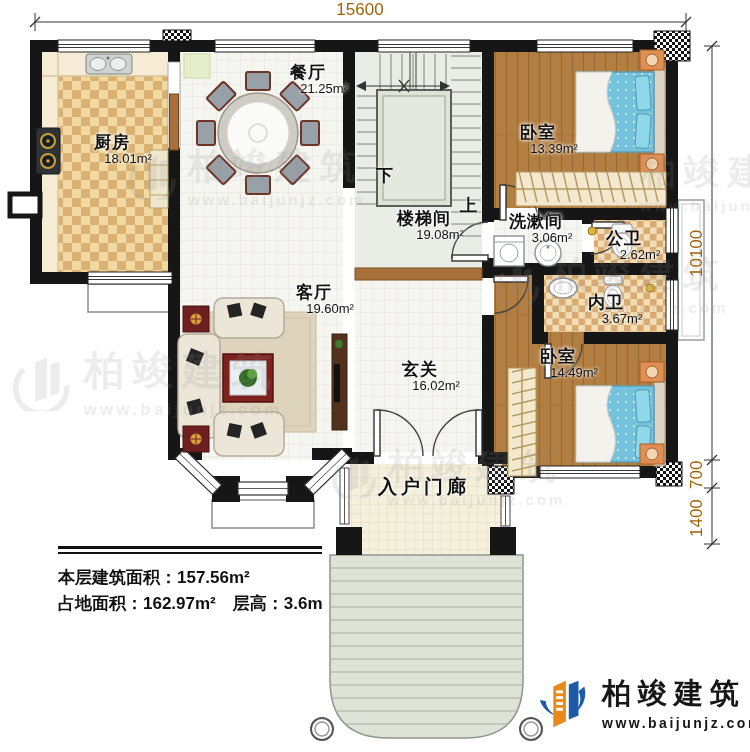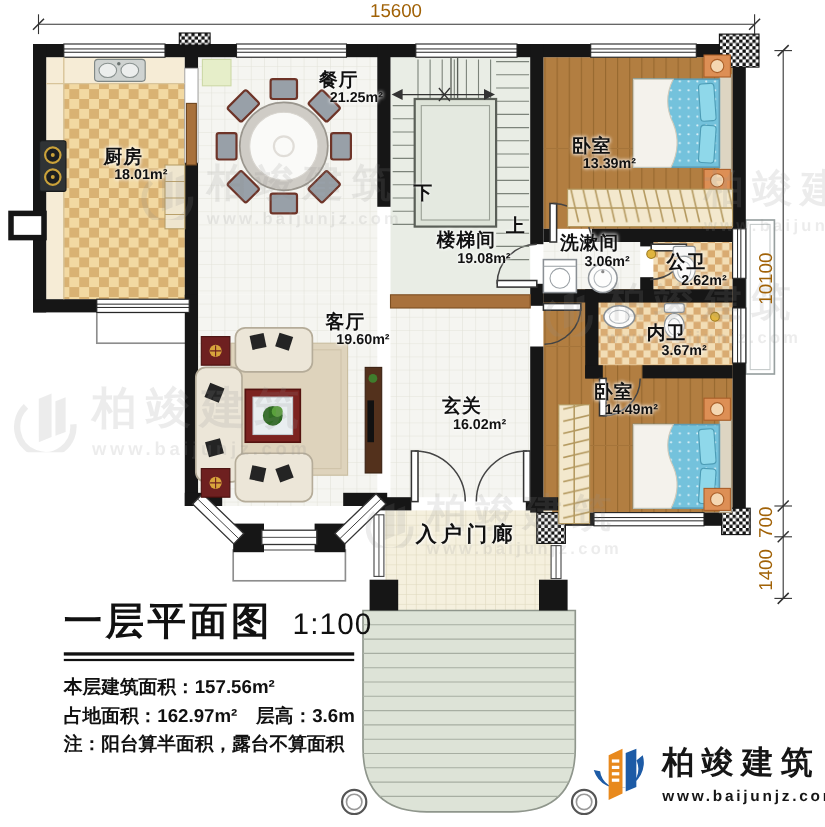--- a/index.html
+++ b/index.html
@@ -2,21 +2,21 @@
 <html><head>
 <meta charset="utf-8">
 <style>
   html,body{margin:0;padding:0;background:#fff;}
   .canvas{position:relative;width:750px;height:752px;background:#fff;overflow:hidden;
           font-family:"Liberation Sans",sans-serif;color:#111;}
   .plan-svg{position:absolute;left:0;top:0;}
   .room-label{position:absolute;transform:translate(-50%,-50%);text-align:center;line-height:1.08;
               color:#111;text-shadow:0 0 3px #fff,0 0 4px #fff;white-space:nowrap;}
   .room-label .nm{font-size:17px;font-weight:700;letter-spacing:1px;}
-  .room-label .ar{font-size:13px;font-weight:700;padding-left:32px;}
+  .room-label .ar{font-size:13px;font-weight:400;padding-left:32px;}
   .porch-label .nm{font-size:19px;letter-spacing:4px;}
   .stair-mark{position:absolute;font-size:17px;font-weight:700;color:#111;text-shadow:0 0 3px #fff;}
   .dim{position:absolute;color:#a16207;font-size:17px;text-align:center;}
   .dim-v{writing-mode:vertical-rl;transform:rotate(180deg);height:90px;line-height:1;}
   .watermark{position:absolute;display:flex;align-items:center;gap:10px;color:#8f8f8f;opacity:.16;}
   .wm-text .wm-name{font-size:36px;font-weight:800;letter-spacing:8px;white-space:nowrap;}
   .wm-text .wm-url{font-size:15px;font-weight:700;letter-spacing:3px;white-space:nowrap;}
   .wm-big{transform:scale(1.12);transform-origin:left center;}
   .titleblock{position:absolute;left:58px;top:541px;}
   .title-row{display:flex;align-items:baseline;gap:18px;}
@@ -529,30 +529,25 @@
 </div>
 <div class="stair-mark" style="left:376px;top:164px;">下</div>
 <div class="stair-mark" style="left:460px;top:194px;">上</div>
 
 <div class="dim" style="left:320px;top:0px;width:80px;">15600</div>
 <div class="dim dim-v" style="left:688px;top:208px;">10100</div>
 <div class="dim dim-v" style="left:688px;top:452px;height:46px;">700</div>
 <div class="dim dim-v" style="left:688px;top:492px;height:52px;">1400</div>
 
 <div class="titleblock">
-  <div class="title-row">
-    <span class="title-main">一层平面图</span>
-    <span class="title-scale">1:100</span>
-  </div>
   <div class="tl1"></div>
   <div class="tl2"></div>
   <div class="stats">
     <div>本层建筑面积：157.56m²</div>
     <div>占地面积：162.97m²　层高：3.6m</div>
-    <div>注：阳台算半面积，露台不算面积</div>
   </div>
 </div>
 
 <div class="brand">
   <svg width="62" height="62" viewBox="0 0 64 64">
     <path d="M8 30 A24 24 0 1 0 54 16 L48 21 A18 18 0 1 1 14 31 Z" fill="#1d5ba6"></path>
     <polygon points="22,16 35,10 35,52 22,58" fill="#e8891d"></polygon>
     <rect x="25" y="20" width="7" height="3" fill="#fff"></rect>
         <rect x="25" y="26" width="7" height="3" fill="#fff"></rect>
     <rect x="25" y="32" width="7" height="3" fill="#fff"></rect>

